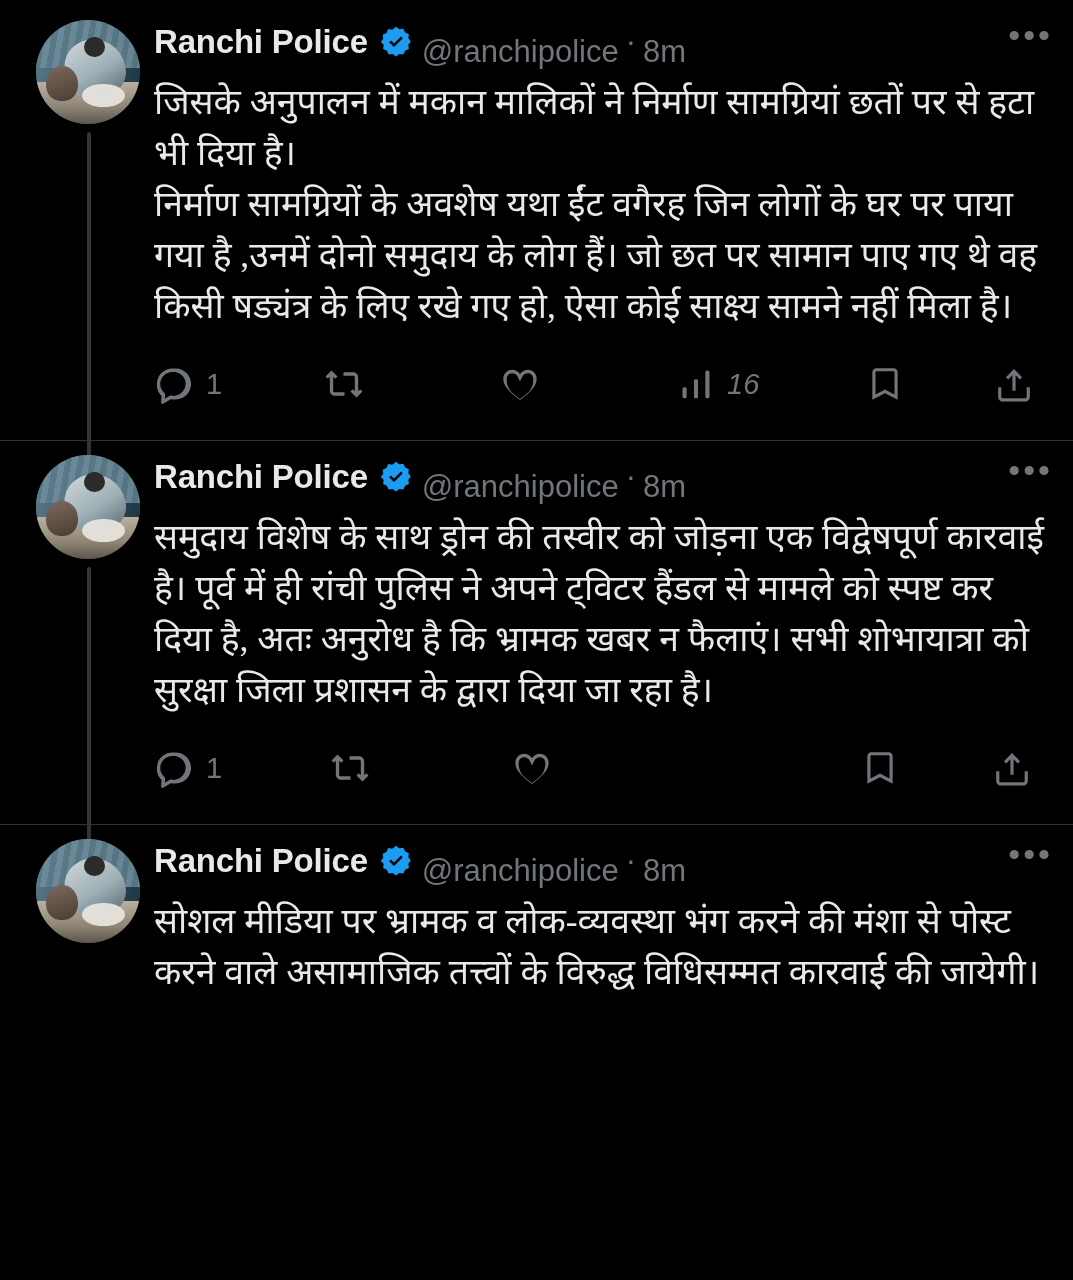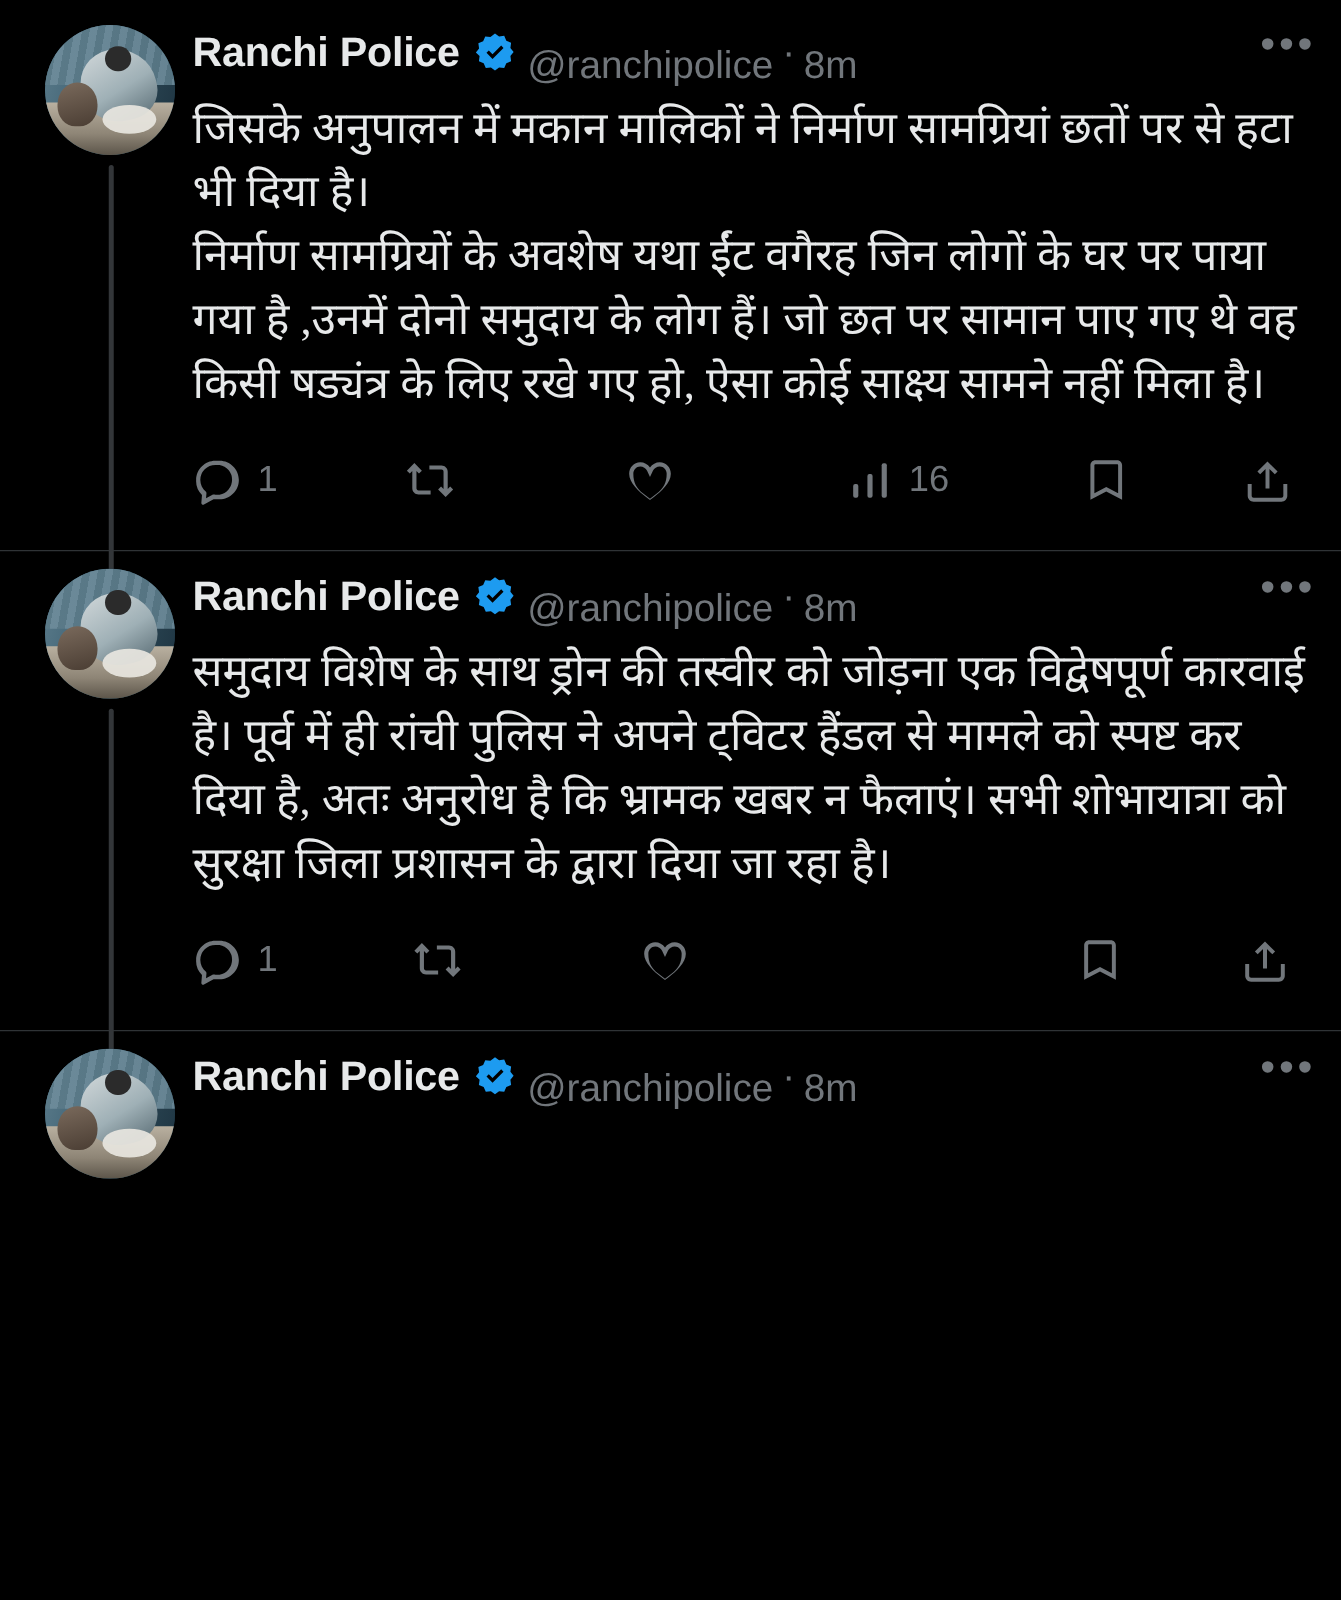--- a/index.html
+++ b/index.html
@@ -178,21 +178,21 @@
     cursor: pointer;
   }
   .action .count {
     font-size: 29px;
     margin-left: 12px;
     color: #71767b;
   }
   .a-reply { width: 176px; }
   .a-retweet { width: 182px; }
   .a-like { width: 184px; }
-  .a-views { width: 196px; }
+  .a-views { width: 196px; font-style: italic; }
   .a-bookmark { width: 90px; margin-left: auto; }
   .a-share { width: 60px; margin-left: 42px; }
   .icon svg { display: block; }
 
   .divider {
     height: 1px;
     background: #2f3336;
     margin: 0 0 0 0;
   }
   .top-bar {
@@ -390,16 +390,17 @@
             <path fill="#1d9bf0" d="M12 1.2 14.3 3l2.9-.4 1.2 2.7 2.7 1.2-.4 2.9 1.8 2.3-1.8 2.3.4 2.9-2.7 1.2-1.2 2.7-2.9-.4-2.3 1.8-2.3-1.8-2.9.4-1.2-2.7-2.7-1.2.4-2.9L1.2 12 3 9.7l-.4-2.9 2.7-1.2 1.2-2.7 2.9.4z"></path>
             <path fill="#000" d="M10.6 15.6 7.2 12.2l1.3-1.3 2.1 2.1 4.9-4.9 1.3 1.3z"></path>
           </svg>
         </span>
         <span class="handle">@ranchipolice</span>
         <span class="dot-sep">·</span>
         <span class="time">8m</span>
         <span class="more-btn">•••</span>
       </div>
 
+      <div class="tweet-text">सोशल मीडिया पर भ्रामक व लोक-व्यवस्था भंग करने की मंशा से पोस्ट करने वाले असामाजिक तत्त्वों के विरुद्ध विधिसम्मत कारवाई की जायेगी।</div>
     </div>
   </div>
 
 </div>
 
 </body></html>

